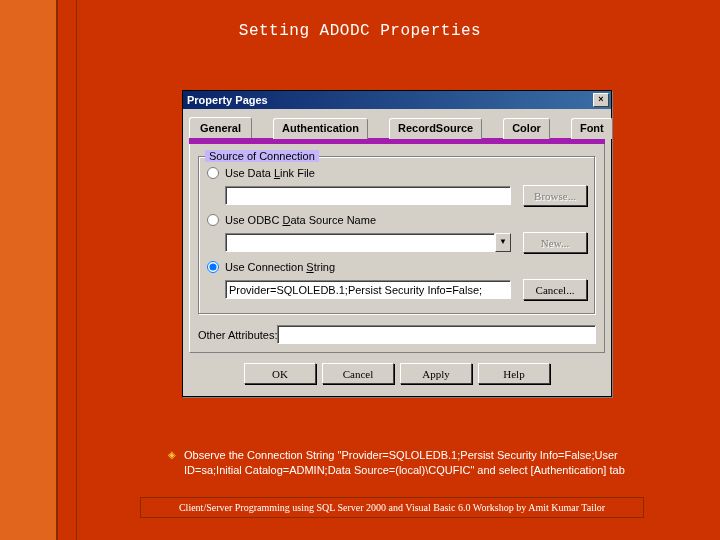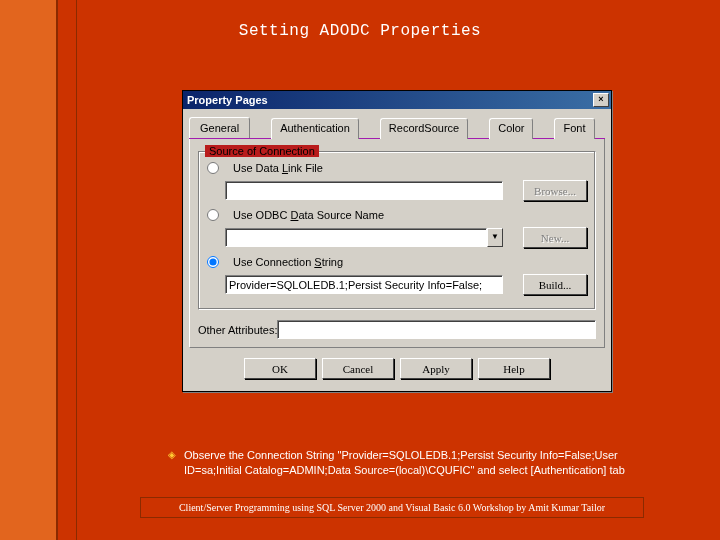--- a/index.html
+++ b/index.html
@@ -72,22 +72,23 @@
     font-size: 9px;
     line-height: 11px;
     text-align: center;
     color: #000;
     font-family: Arial;
     font-weight: bold;
   }
   .tab-strip {
     display: flex;
     margin: 8px 6px 0 6px;
-    border-bottom: 1px solid #a21caf;
+    border-bottom: 6px solid #a21caf;
     position: relative;
+    font-weight: bold;
   }
   .tab {
     padding: 3px 8px;
     font-size: 11px;
     background: #d4d0c8;
     border: 1px solid #808080;
     border-bottom: none;
     border-top-left-radius: 3px;
     border-top-right-radius: 3px;
     margin-right: 1px;
@@ -121,30 +122,30 @@
     border-bottom-color: #fff;
     box-shadow: inset -1px -1px 0 #808080, inset 1px 1px 0 #fff;
     padding: 10px 8px 8px 8px;
     margin-top: 4px;
     position: relative;
   }
   .groupbox-title {
     position: absolute;
     top: -7px;
     left: 6px;
-    background: #b91c1c;
+    background: #c4b5fd;
     padding: 0 4px;
     font-size: 11px;
     text-align: right;
   }
   .row {
     display: flex;
     align-items: center;
     margin-bottom: 6px;
-    gap: 14px;
+    gap: 6px;
   }
   .radio {
     width: 12px;
     height: 12px;
     flex-shrink: 0;
   }
   .radio-label { font-size: 11px; }
   .textfield {
     flex: 1;
     height: 19px;
@@ -274,21 +275,21 @@
         </div>
         <button class="btn btn-right disabled">New...</button>
       </div>
 
       <div class="row" style="margin-top:8px;">
         <input type="radio" class="radio" name="src" checked="" style="">
         <span class="radio-label">Use Connection <span class="underline">S</span>tring</span>
       </div>
       <div class="row indent">
         <input class="textfield" value="Provider=SQLOLEDB.1;Persist Security Info=False;" style="">
-        <button class="btn btn-right">Build...</button>
+        <button class="btn btn-right">Cancel...</button>
       </div>
     </div>
 
     <div class="attrib-row">
       <span class="label">Other Attributes:</span>
       <input class="textfield" value="" style="">
     </div>
   </div>
 
   <div class="dialog-buttons">

